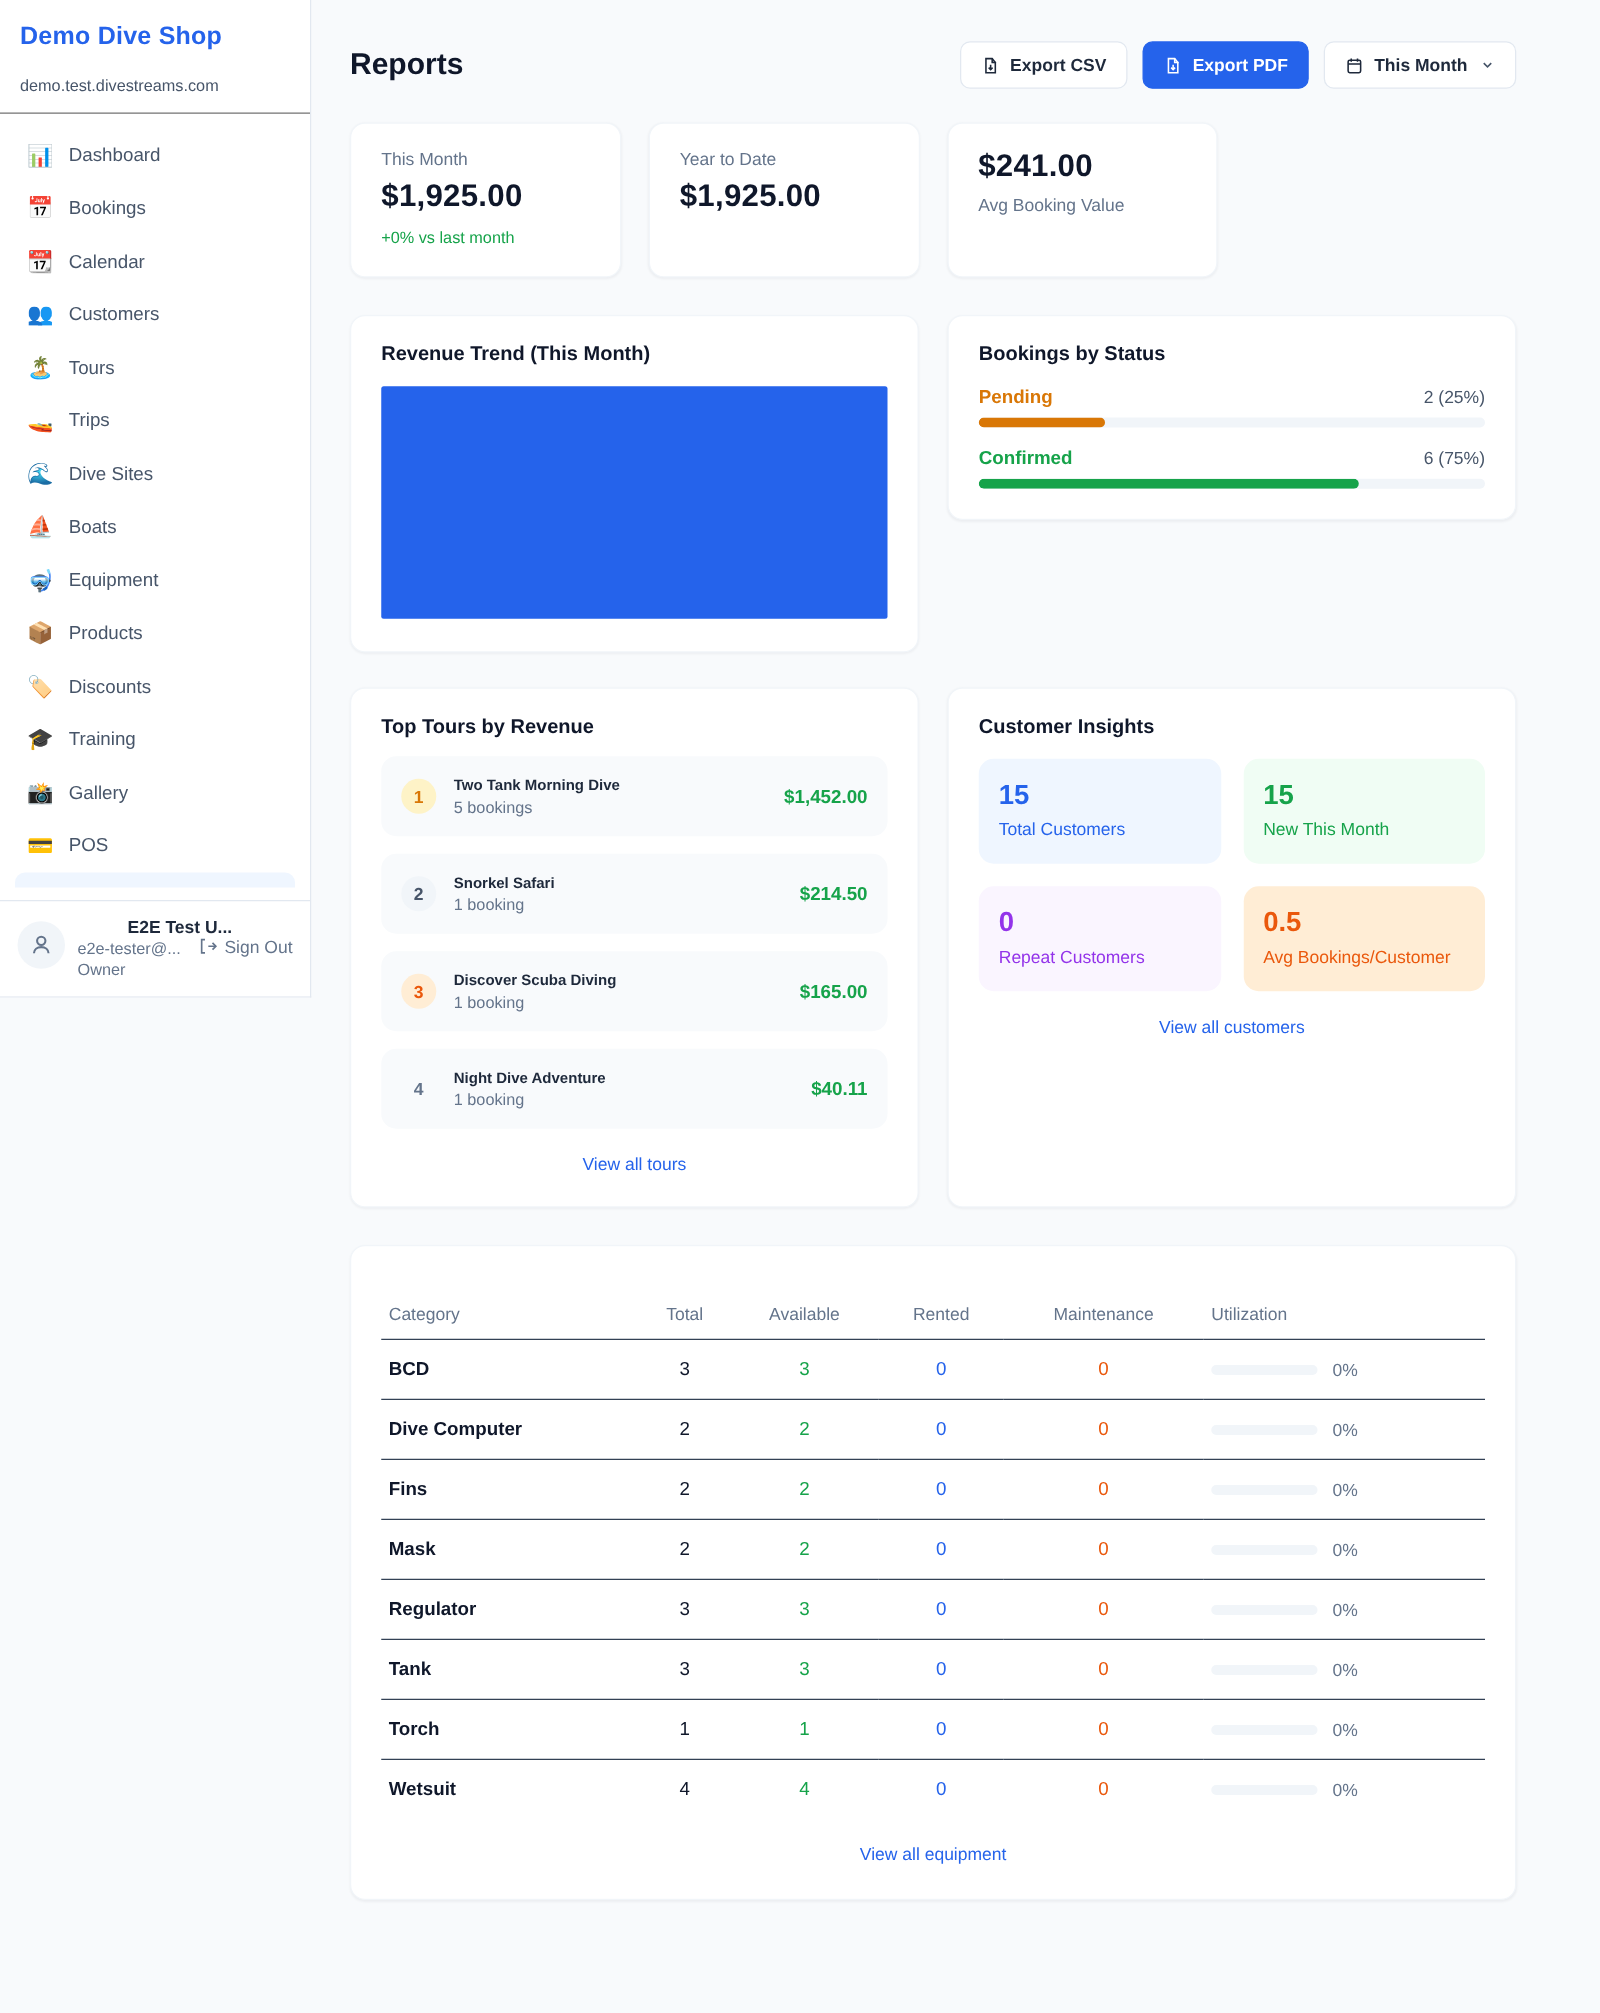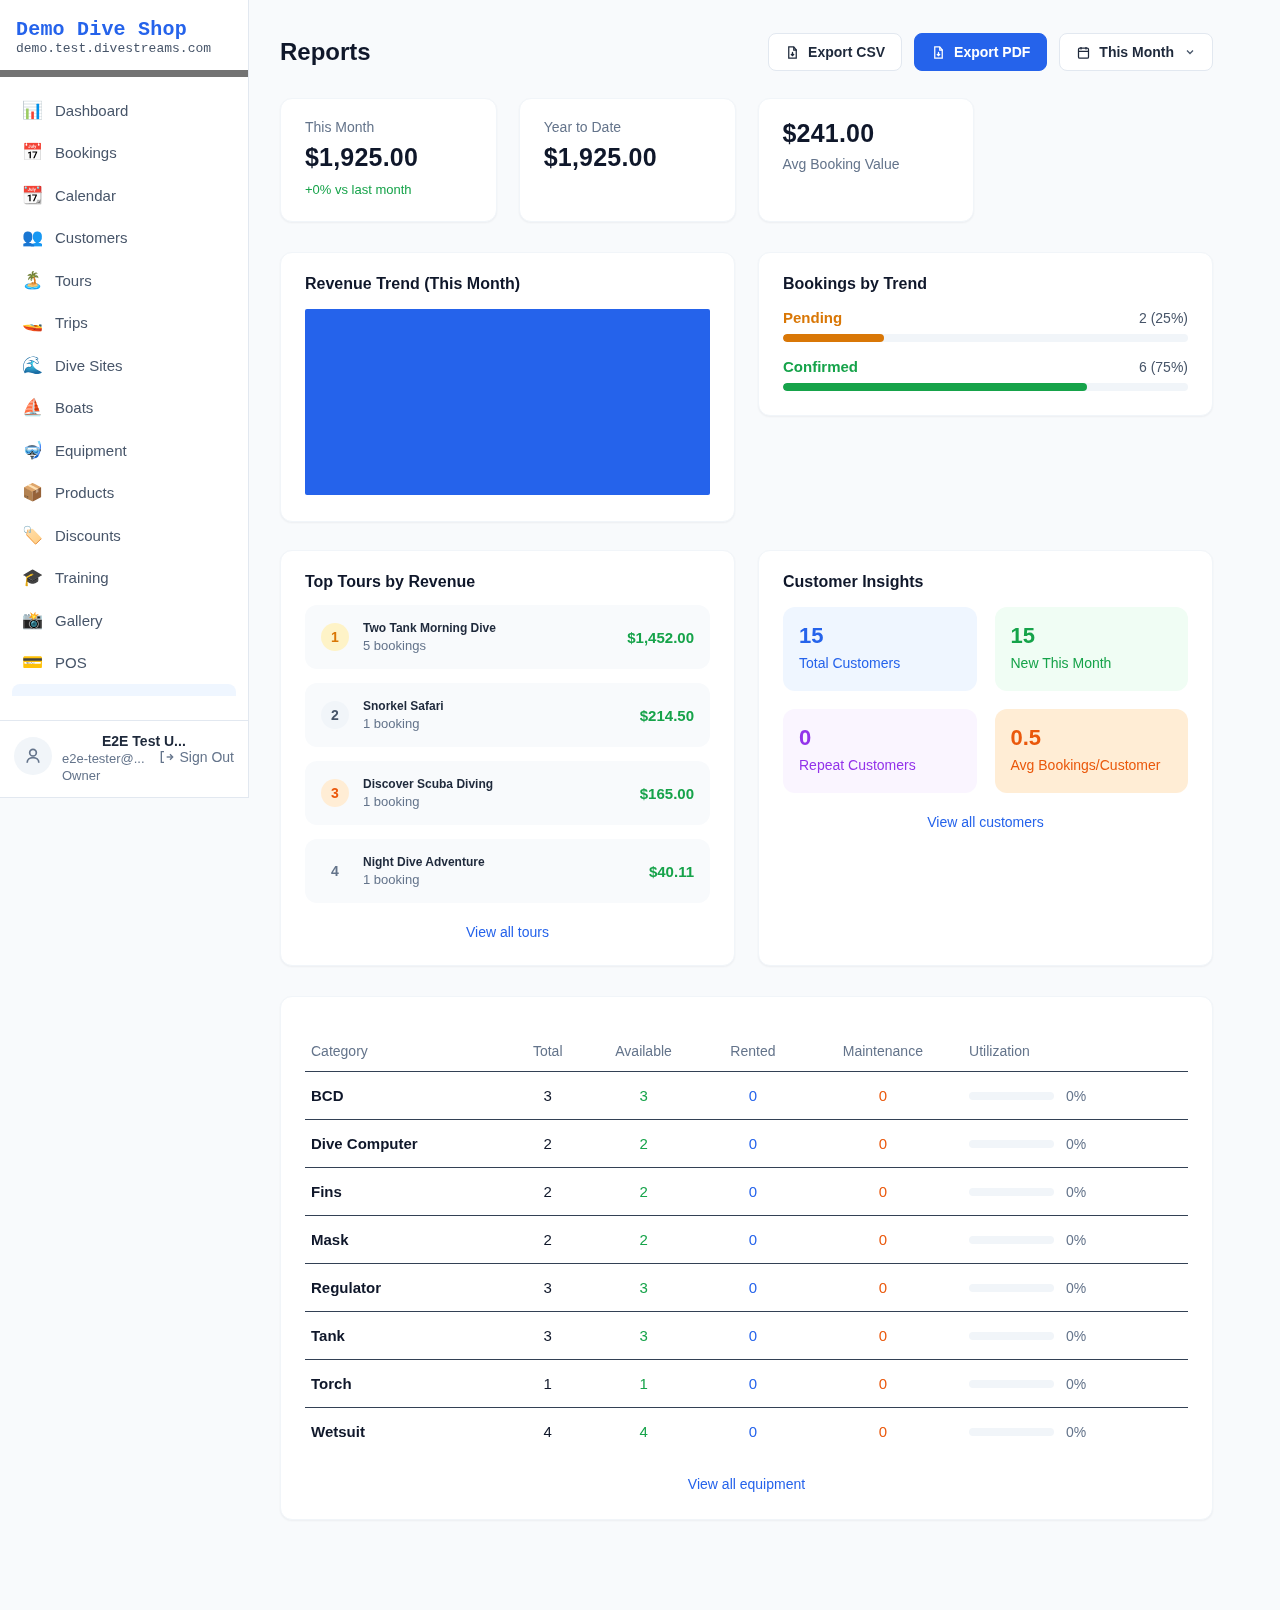--- a/index.html
+++ b/index.html
@@ -5,23 +5,23 @@
   * { margin: 0; padding: 0; box-sizing: border-box; }
   html, body { width: 1280px; background: #f8fafc; font-family: "Liberation Sans", sans-serif; color: #0f172a; }
   body { min-height: 1610px; position: relative; }
 
   
   .sidebar {
     position: absolute; left: 0; top: 0; width: 249px; height: 798px;
     background: #fff; border-right: 1px solid #e2e8f0; border-bottom: 1px solid #e2e8f0;
     display: flex; flex-direction: column;
   }
-  .sidebar-head { padding: 18px 16px 14px 16px; border-bottom: 7px solid #737373; font-family: Liberation Mono, monospace; }
+  .sidebar-head { padding: 18px 16px 14px 16px; border-bottom: 1px solid #737373; }
   .brand-name { color: #2563eb; font-size: 20px; font-weight: bold; letter-spacing: .2px; }
-  .brand-domain { color: #475569; font-size: 13px; margin-top: 0; }
+  .brand-domain { color: #475569; font-size: 13px; margin-top: 20px; }
   .nav { padding: 12px 10px 0 10px; flex: 1 1 auto; overflow: hidden; }
   .nav-item {
     display: flex; align-items: center; gap: 13px;
     padding: 10px 12px; border-radius: 8px; cursor: pointer;
     color: #475569; font-size: 15px; height: 42.5px;
   }
   .nav-item .emoji { font-size: 17px; width: 20px; text-align: center; }
   .nav-item-active-partial {
     margin: 0 2px; height: 12px; border-radius: 8px 8px 0 0; background: #eff6ff;
   }
@@ -263,21 +263,21 @@
       <div class="stat-label">Avg Booking Value</div>
     </div>
   </div>
 
   <div class="charts-row">
     <div class="card revenue-card">
       <div class="card-title">Revenue Trend (This Month)</div>
       <div class="revenue-bar" style="background: rgb(37, 99, 235);"></div>
     </div>
     <div class="card status-card">
-      <div class="card-title">Bookings by Trend</div>
+      <div class="card-title">Bookings by Status</div>
       <div class="status-row">
         <div class="status-row-head">
           <span class="status-label" style="color: rgb(217, 119, 6);">Pending</span>
           <span class="status-count">2 (25%)</span>
         </div>
         <div class="bar-track">
           <div class="bar-fill" style="background: rgb(217, 119, 6); width: 25%;"></div>
         </div>
       </div>
       <div class="status-row">

